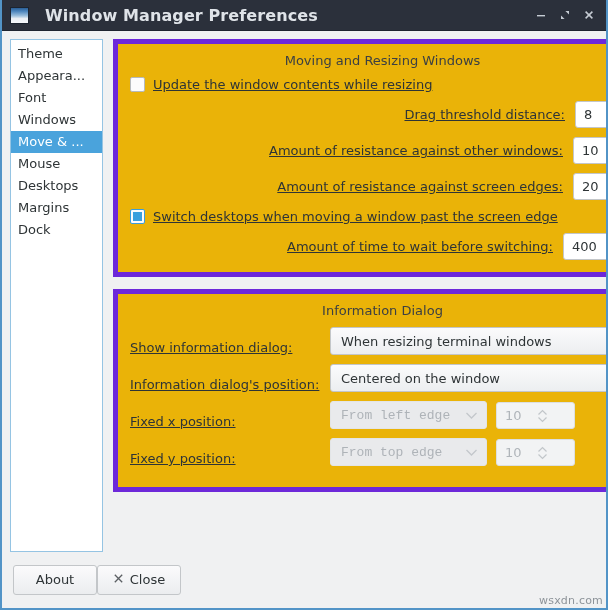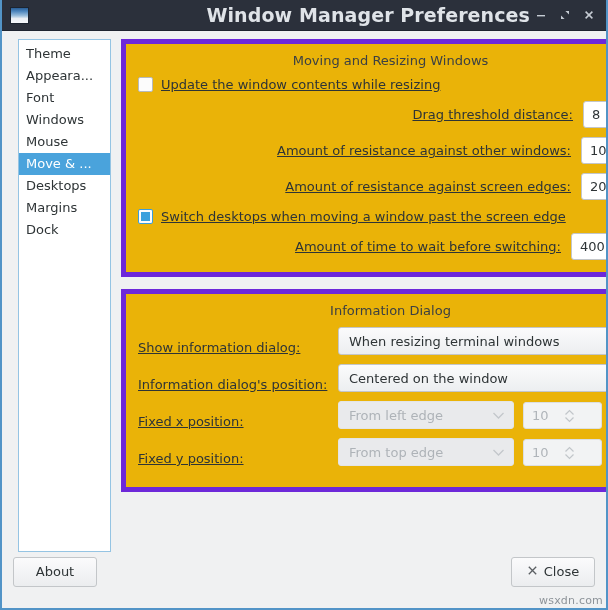--- a/index.html
+++ b/index.html
@@ -37,23 +37,23 @@
   }
   .win-icon {
     width: 17px;
     height: 15px;
     background: linear-gradient(to bottom, #2b5f96 0%, #4d86bd 22%, #9dc0dd 52%, #e9eef3 70%, #f6f8fa 100%);
     border: 1px solid #1c2430;
     flex: 0 0 auto;
   }
   .title-text {
     flex: 1 1 auto;
-    text-align: right;
+    text-align: left;
     color: #dfe3e8;
-    font-size: 19px;
+    font-size: 16px;
     font-weight: bold;
     letter-spacing: 0.1px;
     padding-left: 16px;
   }
   .tb-buttons {
     display: flex;
     align-items: center;
     gap: 2px;
     flex: 0 0 auto;
   }
@@ -65,21 +65,21 @@
     justify-content: center;
     color: #c6ccd4;
     font-size: 13px;
     line-height: 1;
   }
   .tb-btn svg { display: block; }
 
   
   .body {
     display: flex;
-    padding: 8px 8px 0 16px;
+    padding: 8px 8px 0 8px;
     box-sizing: border-box;
     height: 521px;
   }
 
   .sidebar {
     width: 93px;
     flex: 0 0 93px;
     background: #ffffff;
     border: 1px solid #95c4e3;
     box-sizing: border-box;
@@ -224,34 +224,33 @@
     display: flex;
     align-items: flex-end;
     margin-bottom: 9px;
   }
   .dlg-row .dlg-label {
     width: 200px;
     flex: 0 0 200px;
     font-size: 13px;
   }
   .dlg-row .combo.wide { width: 305px; }
-  .dlg-row .combo.narrow { width: 176px; }
+  .dlg-row .combo.narrow { width: 157px; font-family: Liberation Mono, monospace; }
   .dlg-row .spin.pos { width: 79px; margin-left: 9px; }
 
   
   .footer {
     position: absolute;
-    left: 0; right: 0; bottom: 8px;
+    left: 0; right: 0; bottom: 0;
     height: 57px;
     display: flex;
     align-items: center;
-    justify-content: space-between;
+    justify-content: flex-start;
     padding: 0 11px;
     box-sizing: border-box;
-    gap: 40px;
   }
   .btn {
     display: inline-flex;
     align-items: center;
     justify-content: center;
     gap: 6px;
     height: 30px;
     min-width: 84px;
     padding: 0 14px;
     box-sizing: border-box;
@@ -300,22 +299,22 @@
     </div>
   </div>
 
   <div class="body">
 
     <div class="sidebar">
       <div class="side-item">Theme</div>
       <div class="side-item">Appeara...</div>
       <div class="side-item">Font</div>
       <div class="side-item">Windows</div>
+      <div class="side-item selected">Move &amp; ...</div>
       <div class="side-item">Mouse</div>
-      <div class="side-item selected">Move &amp; ...</div>
       <div class="side-item">Desktops</div>
       <div class="side-item">Margins</div>
       <div class="side-item">Dock</div>
     </div>
 
     <div class="content">
 
       <div class="group">
         <div class="group-title">Moving and Resizing Windows</div>
 

